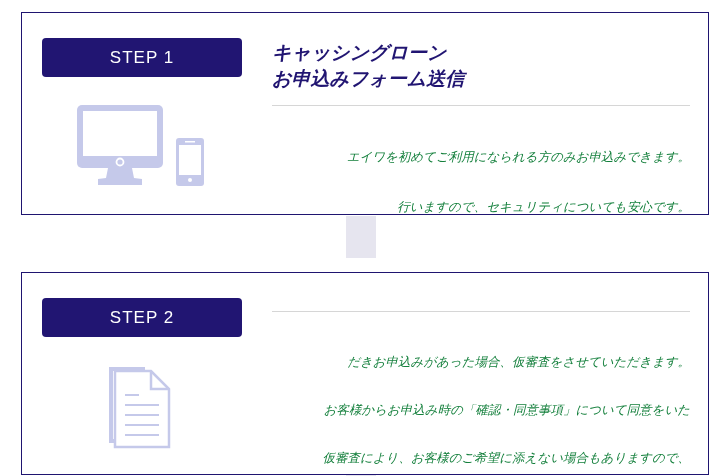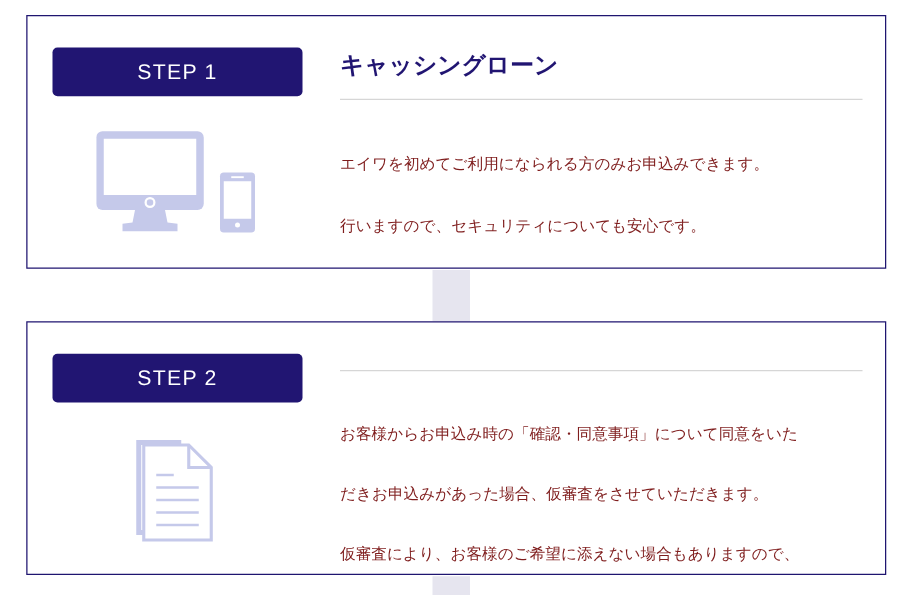--- a/index.html
+++ b/index.html
@@ -18,28 +18,29 @@
   .badge {
     position: absolute; left: 20px; top: 25px; width: 200px; height: 39px;
     background: #211572; border-radius: 4px; color: #fff;
     display: flex; align-items: center; justify-content: center;
     font-family: "Liberation Sans", sans-serif; font-size: 17px; letter-spacing: 1px; font-weight: 500;
   }
   .icon-wrap {
     position: absolute; left: 20px; top: 85px; width: 200px; height: 95px;
     display: flex; align-items: center; justify-content: center;
   }
-  .content { position: absolute; left: 250px; top: 26px; width: 418px; }
+  .content { position: absolute; left: 250px; top: 26px; width: 418px; font-style: italic; }
   .title {
     color: #211572; font-weight: bold; font-size: 19px; line-height: 26px; margin: 0;
   }
   .divider { height: 1px; background: #d6d6d6; margin-top: 14px; }
   .body-text {
-    font-size: 12.5px; line-height: 25px; margin-top: 13px; color: #7f1d1d;
+    font-size: 12.5px; line-height: 25px; margin-top: 13px; color: #15803d;
     white-space: pre-line;
+    text-align: right;
   }
 </style>
 </head>
 <body>
 
 <div class="connector" style="top:216px;height:42px;"></div>
 <div class="connector" style="top:461px;height:15px;"></div>
 
 <div class="card" style="top:12px;">
   <div class="badge">STEP 1</div>
@@ -53,47 +54,48 @@
 
       <rect x="99" y="37" width="28" height="48" rx="3" fill="#c5c9ea"></rect>
       <rect x="102" y="44" width="22" height="30" fill="#ffffff"></rect>
       <rect x="108" y="40" width="10" height="1.5" fill="#ffffff"></rect>
       <circle cx="113" cy="79" r="2" fill="#ffffff"></circle>
     </svg>
   </div>
   <div class="content">
     <h2 class="title">
       <span>キャッシングローン</span><br>
+      <span>お申込みフォーム送信</span>
     </h2>
     <div class="divider"></div>
     <div class="body-text">
       <div>エイワを初めてご利用になられる方のみお申込みできます。</div>
       <div>行いますので、セキュリティについても安心です。</div>
     </div>
   </div>
 </div>
 
-<div class="card" style="top:257px;">
+<div class="card" style="top:272px;">
   <div class="badge">STEP 2</div>
   <div class="icon-wrap" style="top:85px;">
     <svg width="70" height="86" viewBox="0 0 70 86">
 
       <path d="M2 4 L38 4 L38 8 L6 8 L6 76 L8 76 L8 80 L2 80 Z" fill="#c5c9ea"></path>
 
       <path d="M8 8 L44 8 L62 26 L62 84 L8 84 Z" fill="#ffffff" stroke="#c5c9ea" stroke-width="2.5"></path>
       <path d="M44 8 L44 26 L62 26" fill="none" stroke="#c5c9ea" stroke-width="2.5"></path>
       <rect x="18" y="31" width="14" height="2" fill="#c5c9ea"></rect>
       <rect x="18" y="41" width="34" height="2" fill="#c5c9ea"></rect>
       <rect x="18" y="51" width="34" height="2" fill="#c5c9ea"></rect>
       <rect x="18" y="61" width="34" height="2" fill="#c5c9ea"></rect>
       <rect x="18" y="71" width="34" height="2" fill="#c5c9ea"></rect>
     </svg>
   </div>
   <div class="content">
     <div class="divider" style="margin-top:12px;"></div>
     <div class="body-text" style="margin-top:14px;line-height:24px;">
+      <div>だきお申込みがあった場合、仮審査をさせていただきます。</div>
       <div>お客様からお申込み時の「確認・同意事項」について同意をいた</div>
-      <div>だきお申込みがあった場合、仮審査をさせていただきます。</div>
       <div>仮審査により、お客様のご希望に添えない場合もありますので、</div>
       
     </div>
   </div>
 </div>
 
 </body></html>

